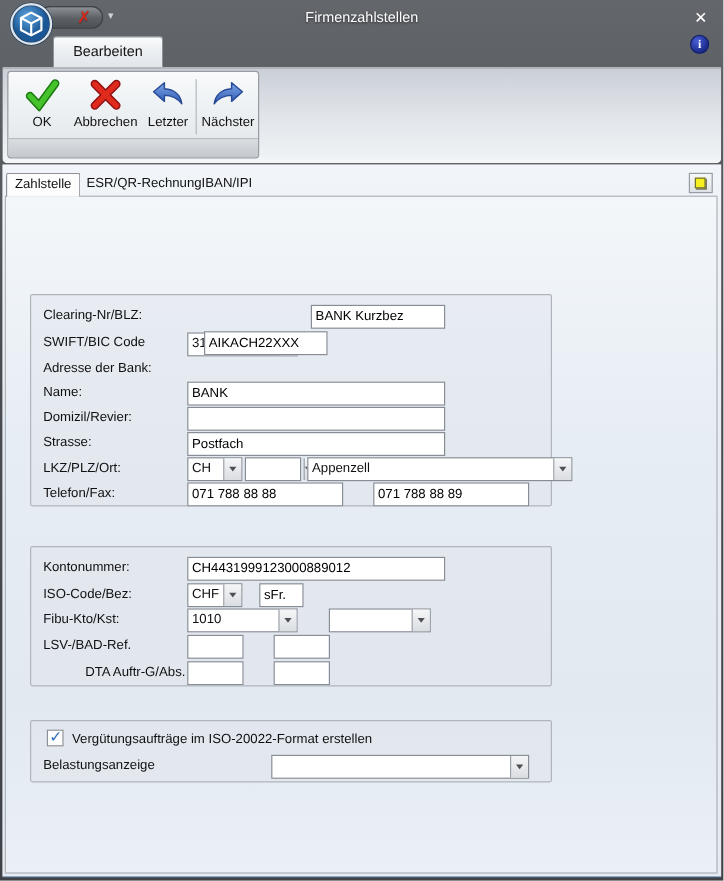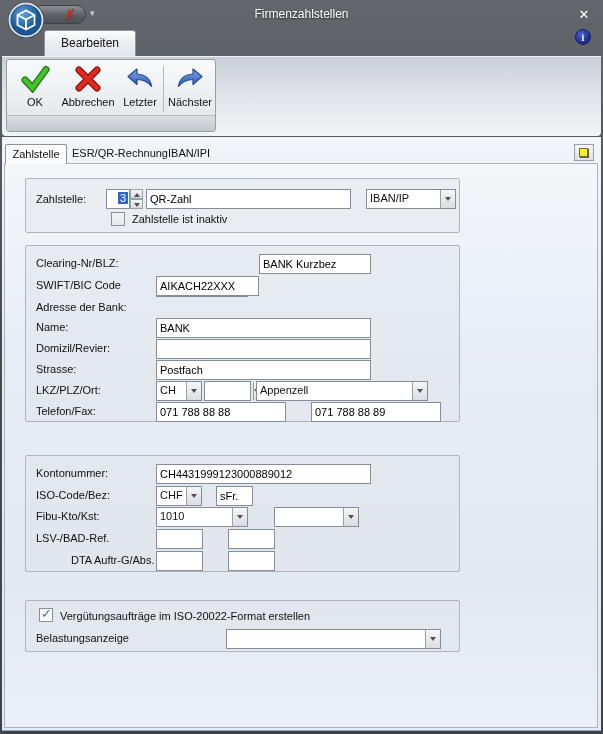--- a/index.html
+++ b/index.html
@@ -141,52 +141,33 @@
 
   <div class="page-tab-active">Zahlstelle</div>
   <div class="page-tab" style="left:72px;">ESR/QR-Rechnung</div>
   <div class="page-tab" style="left:168px;">IBAN/IPI</div>
   <div class="palette-btn">
     <span class="palette-swatch"></span>
   </div>
 
   <div class="page"></div>
 
-  <div class="group" style="left:25px; top:178px; width:435px; height:55px;">
-    <span class="lbl" style="left:10px; top:14px;">Zahlstelle:</span>
-    <div class="spinner-box" style="left:80px; top:10px;">
-      <span class="spinner-sel">3</span>
-    </div>
-    <div class="spin-btns" style="left:104px; top:10px;">
-      <div class="spin-up"></div>
-      <div class="spin-dn"></div>
-    </div>
-    <input class="field" style="left: 120px; top: 10px; width: 205px;" readonly="" value="QR-Zahl">
-    <div class="combo" style="left:340px; top:10px; width:90px;">
-      <span class="cval">IBAN/IP</span>
-      <span class="cbtn">
-          <span class="tri"></span>
-        </span>
-    </div>
-    <div class="checkbox" style="left:85px; top:33px;"></div>
-    <span class="lbl" style="left:106px; top:34px;">Zahlstelle ist inaktiv</span>
-  </div>
 
   <div class="group" style="left:25px; top:245px; width:435px; height:177px;">
     <span class="lbl" style="left:10px; top:11px;">Clearing-Nr/BLZ:</span>
     <div class="combo" style="left:130px; top:8px; width:92px;margin-top:23px;">
       <span class="cval">31999</span>
       <span class="cbtn">
           <span class="tri"></span>
         </span>
     </div>
     <input class="field" style="left: 233px; top: 8px; width: 112px;" readonly="" value="BANK Kurzbez">
 
     <span class="lbl" style="left:10px; top:33px;">SWIFT/BIC Code</span>
-    <input class="field" style="left: 130px; top: 30px; width: 103px;" readonly="" value="AIKACH22XXX">
+    <input class="field" style="left: 144px; top: 30px; width: 103px;" readonly="" value="AIKACH22XXX">
 
     <span class="lbl" style="left:10px; top:55px;">Adresse der Bank:</span>
 
     <span class="lbl" style="left:10px; top:75px;">Name:</span>
     <input class="field" style="left: 130px; top: 72px; width: 215px;" readonly="" value="BANK">
 
     <span class="lbl" style="left:10px; top:96px;">Domizil/Revier:</span>
     <input class="field" style="left: 130px; top: 93px; width: 215px;" readonly="" value="">
 
     <span class="lbl" style="left:10px; top:117px;">Strasse:</span>
@@ -198,21 +179,21 @@
       <span class="cbtn">
           <span class="tri"></span>
         </span>
     </div>
     <div class="combo" style="left:178px; top:135px; width:47px;gap:45px;">
       <span class="cval">9050</span>
       <span class="cbtn">
           <span class="tri"></span>
         </span>
     </div>
-    <div class="combo" style="left:230px; top:135px; width:172px;">
+    <div class="combo" style="left:230px; top:135px; width:221px;">
       <span class="cval">Appenzell</span>
       <span class="cbtn">
           <span class="tri"></span>
         </span>
     </div>
 
     <span class="lbl" style="left:10px; top:159px;">Telefon/Fax:</span>
     <input class="field" style="left: 130px; top: 156px; width: 130px;" readonly="" value="071 788 88 88">
     <input class="field" style="left: 285px; top: 156px; width: 130px;" readonly="" value="071 788 88 89">
   </div>

